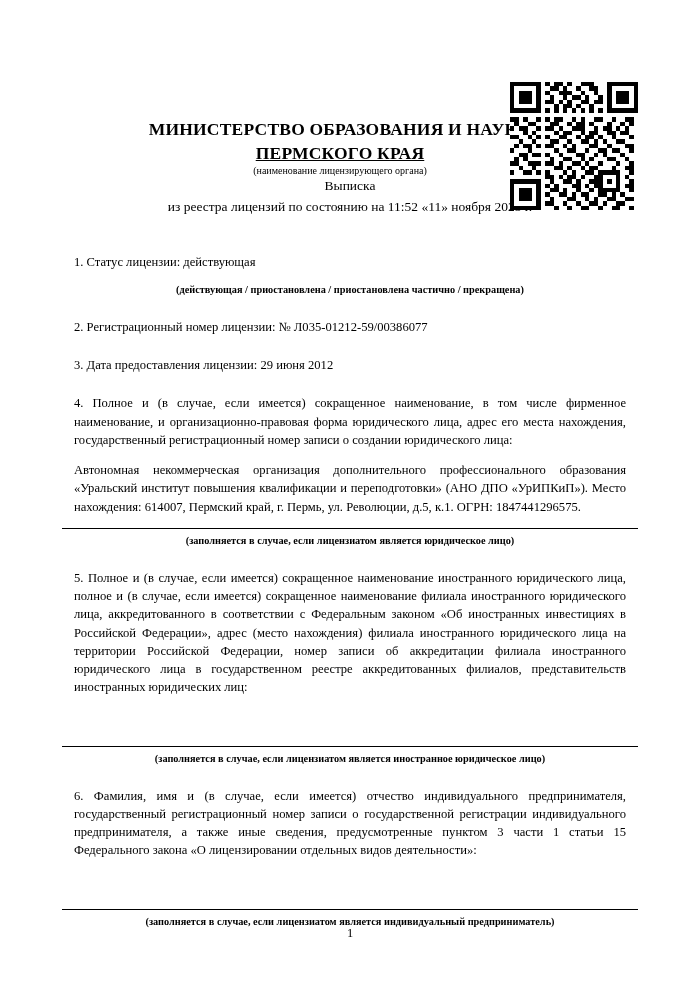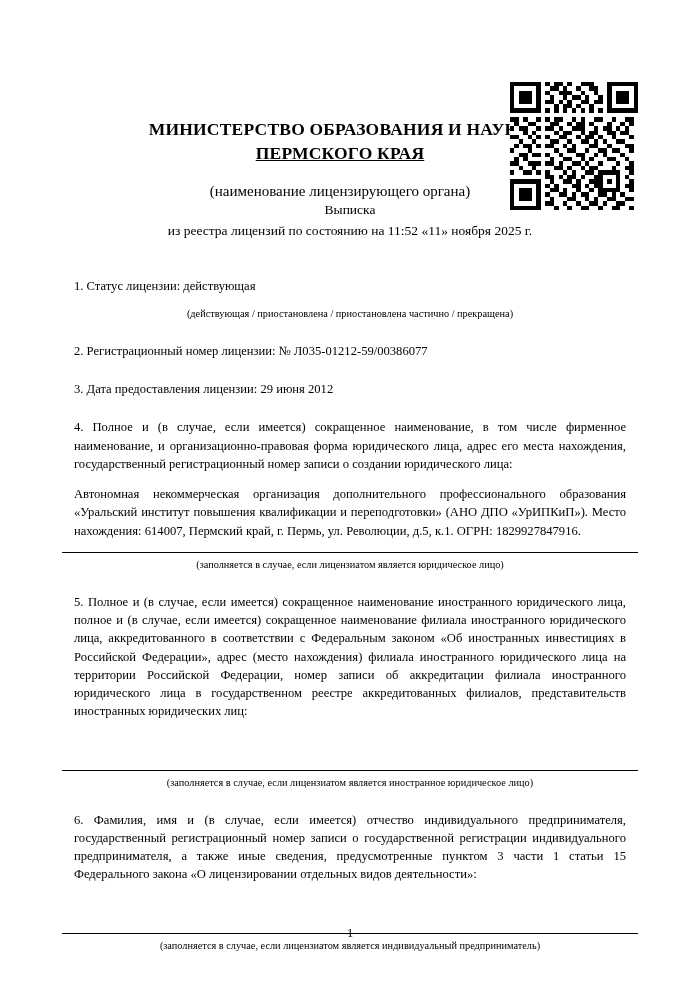--- a/index.html
+++ b/index.html
@@ -37,22 +37,22 @@
     text-align: center;
     font-weight: bold;
     font-size: 17.5px;
     line-height: 1.35;
     letter-spacing: 0.2px;
     padding-right: 20px;
   }
   .org-title .line2 { display: block; text-decoration: underline; }
   .org-caption {
     text-align: center;
-    font-size: 15px;
-    margin-top: 18px;
+    font-size: 10px;
+    margin-top: 0;
     padding-right: 20px;
   }
 
   .doc-head {
     text-align: center;
     font-size: 13.5px;
     line-height: 1.5;
   }
   .doc-head .sub { display: block; }
 
@@ -66,20 +66,21 @@
   .section p { margin: 12px; }
   .body-block {
     margin-top: 2px;
     text-align: justify;
     text-justify: inter-word;
   }
   .hint {
     text-align: center;
     font-size: 10.3px;
     margin-top: 5px;
+    font-weight: bold;
   }
   .rule {
     border: 0;
     border-top: 1px solid #000;
     margin: 9px 0 0 0;
     height: 0;
   }
   .spacer-lines {
     height: 28px;
   }
@@ -345,21 +346,21 @@
   <div class="section">
     <p>2. Регистрационный номер лицензии: № Л035-01212-59/00386077</p>
   </div>
 
   <div class="section">
     <p>3. Дата предоставления лицензии: 29 июня 2012</p>
   </div>
 
   <div class="section">
     <p>4. Полное и (в случае, если имеется) сокращенное наименование, в том числе фирменное наименование, и организационно-правовая форма юридического лица, адрес его места нахождения, государственный регистрационный номер записи о создании юридического лица:</p>
-    <p class="body-block">Автономная некоммерческая организация дополнительного профессионального образования «Уральский институт повышения квалификации и переподготовки» (АНО ДПО «УрИПКиП»). Место нахождения: 614007, Пермский край, г. Пермь, ул. Революции, д.5, к.1. ОГРН: 1829927847916.</p>
+    <p class="body-block">Автономная некоммерческая организация дополнительного профессионального образования «Уральский институт повышения квалификации и переподготовки» (АНО ДПО «УрИПКиП»). Место нахождения: 614007, Пермский край, г. Пермь, ул. Революции, д.5, к.1. ОГРН: 1847441296575.</p>
     <hr class="rule">
     <div class="hint">(заполняется в случае, если лицензиатом является юридическое лицо)</div>
   </div>
 
   <div class="section">
     <p>5. Полное и (в случае, если имеется) сокращенное наименование иностранного юридического лица, полное и (в случае, если имеется) сокращенное наименование филиала иностранного юридического лица, аккредитованного в соответствии с Федеральным законом «Об иностранных инвестициях в Российской Федерации», адрес (место нахождения) филиала иностранного юридического лица на территории Российской Федерации, номер записи об аккредитации филиала иностранного юридического лица в государственном реестре аккредитованных филиалов, представительств иностранных юридических лиц:</p>
     <div class="spacer-lines"></div>
     <hr class="rule">
     <div class="hint">(заполняется в случае, если лицензиатом является иностранное юридическое лицо)</div>
   </div>

